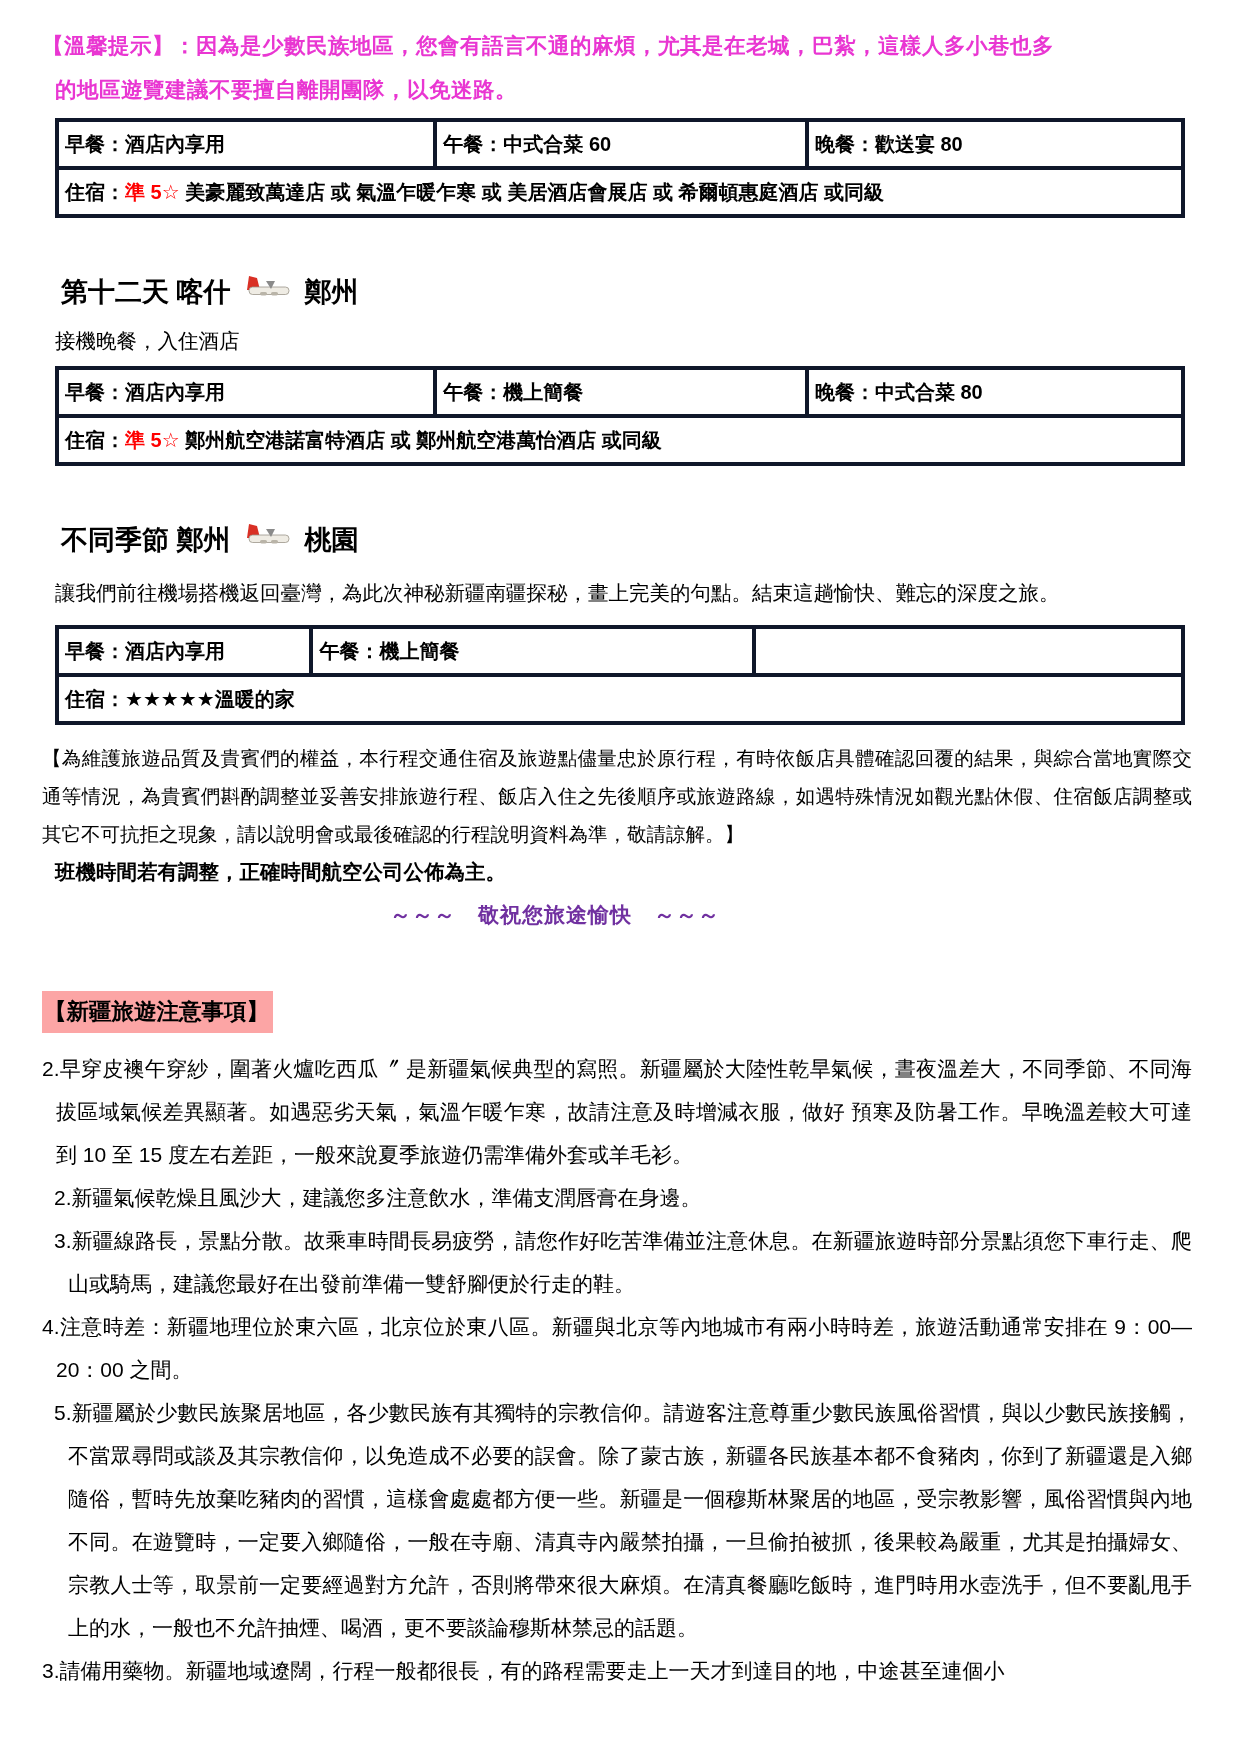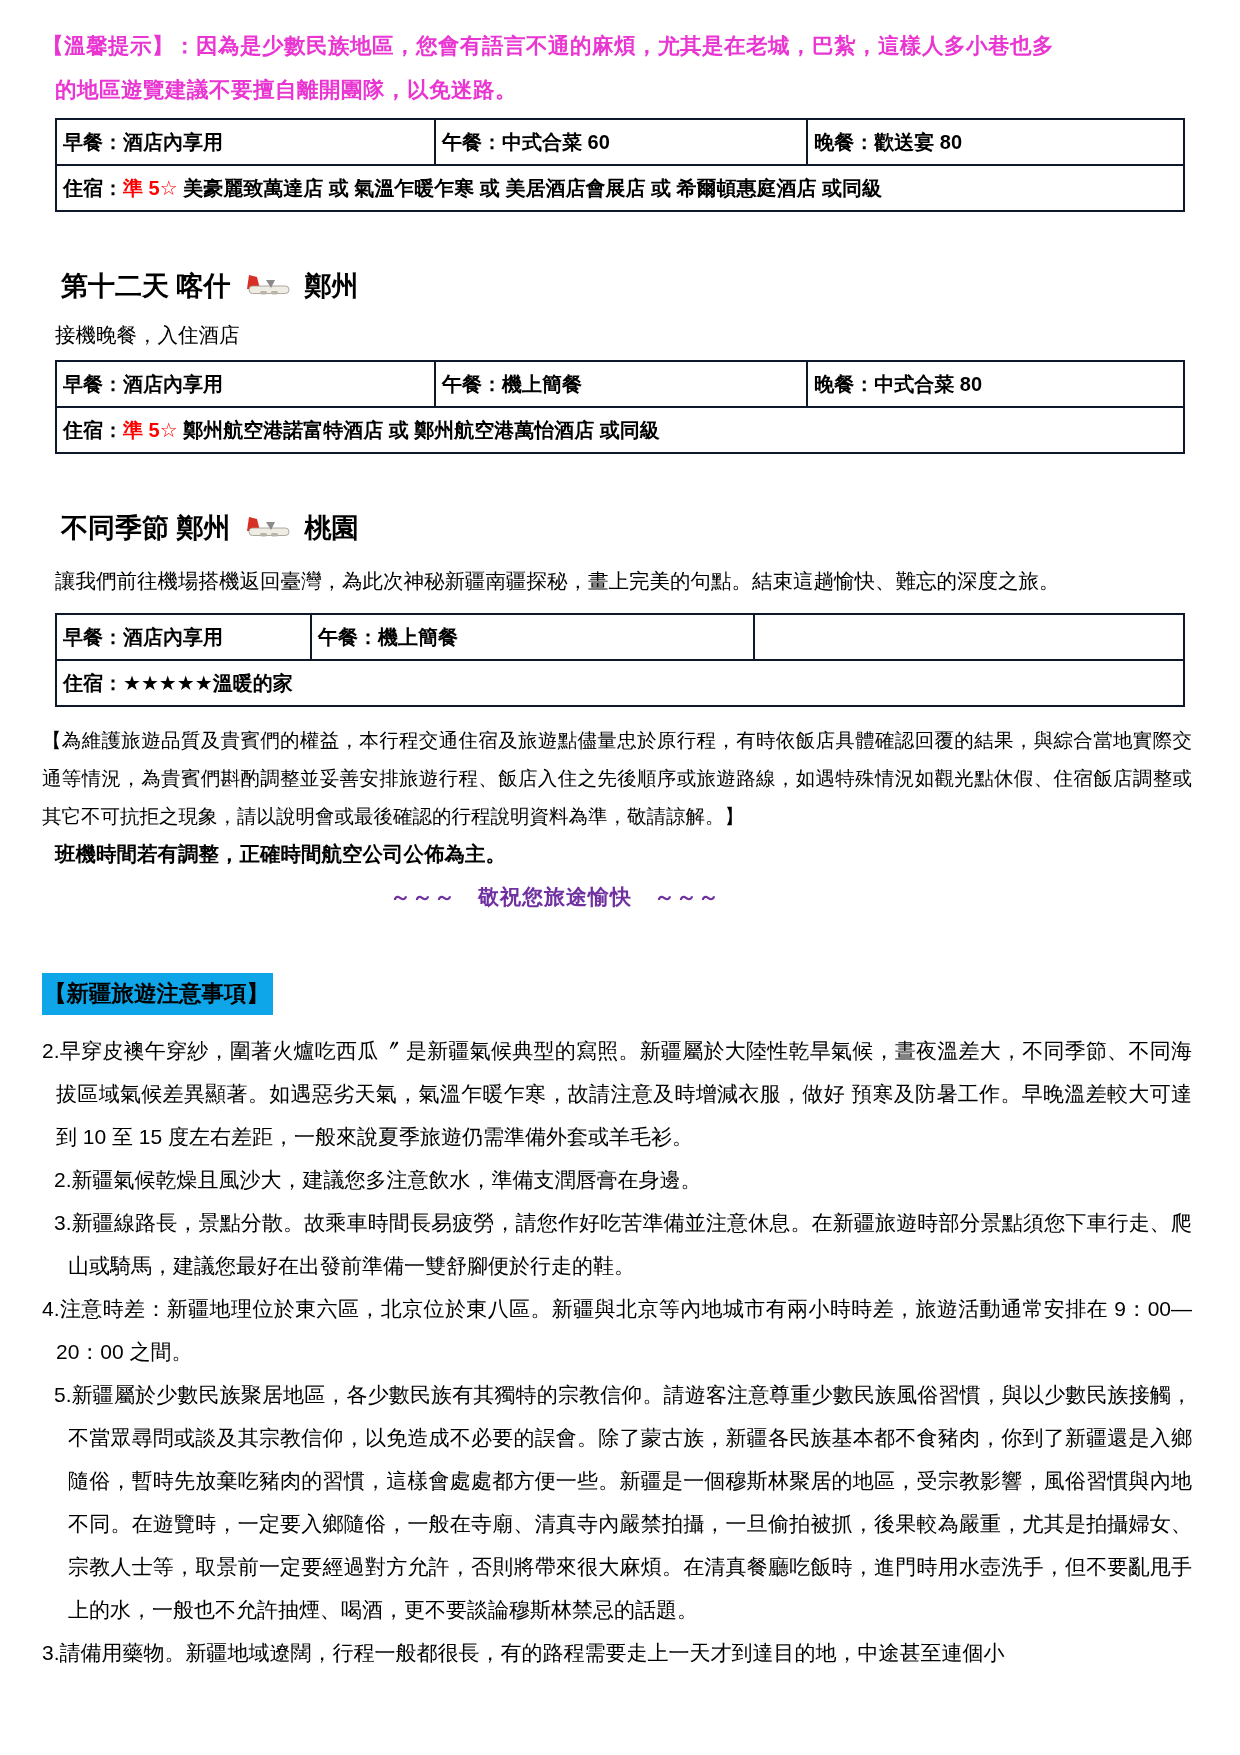--- a/index.html
+++ b/index.html
@@ -16,49 +16,49 @@
     font-size:21.5px;font-weight:bold;line-height:44px;
     margin:0 0 6px -13px;letter-spacing:.5px;
   }
   .tip .tip-line2{margin-left:13px;display:block;}
 
   table.meal{
     border-collapse:collapse;width:1130px;table-layout:fixed;
     margin:4px 0 0 0;
   }
   table.meal td{
-    border:2px solid #0f172a;
+    border:4px solid #0f172a;
     font-size:20px;font-weight:bold;
     height:40px;padding:2px 6px;vertical-align:middle;
     white-space:nowrap;overflow:hidden;
   }
   .red{color:#ff0000;}
 
   .day-heading{
     font-size:27px;font-weight:bold;margin:56px 0 0 6px;
-    display:flex;align-items:center;gap:14px;
+    display:flex;gap:14px;
   }
   .plane{width:46px;height:26px;display:inline-block;}
 
   .day-desc{font-size:20.5px;line-height:30px;margin:16px 0 10px 0;}
   .day-desc.two-line{line-height:45px;margin-top:12px;width:1135px;text-align:justify;}
 
   .disclaimer{
     font-size:19.5px;line-height:38px;margin:14px 0 0 -13px;
     width:1150px;text-align:justify;
   }
   .flight-note{font-size:20.5px;font-weight:bold;line-height:38px;margin:0;}
   .blessing{
     color:#7030A0;font-size:21px;font-weight:bold;
     text-align:center;width:1000px;margin:10px 0 0 0;letter-spacing:1px;
   }
 
   .notes-heading-wrap{margin:62px 0 0 -13px;}
   .notes-heading{
-    display:inline-block;background:#0ea5e9;
+    display:inline-block;background:#fca5a5;
     font-size:22.5px;font-weight:bold;padding:5px 4px 6px 2px;
   }
   .notes{margin:14px 0 0 -13px;width:1150px;}
   .note{
     font-size:21px;line-height:43px;text-align:justify;
     padding-left:14px;text-indent:-14px;margin:0;
   }
   .note.indented{margin-left:12px;}
 </style>
 </head>

